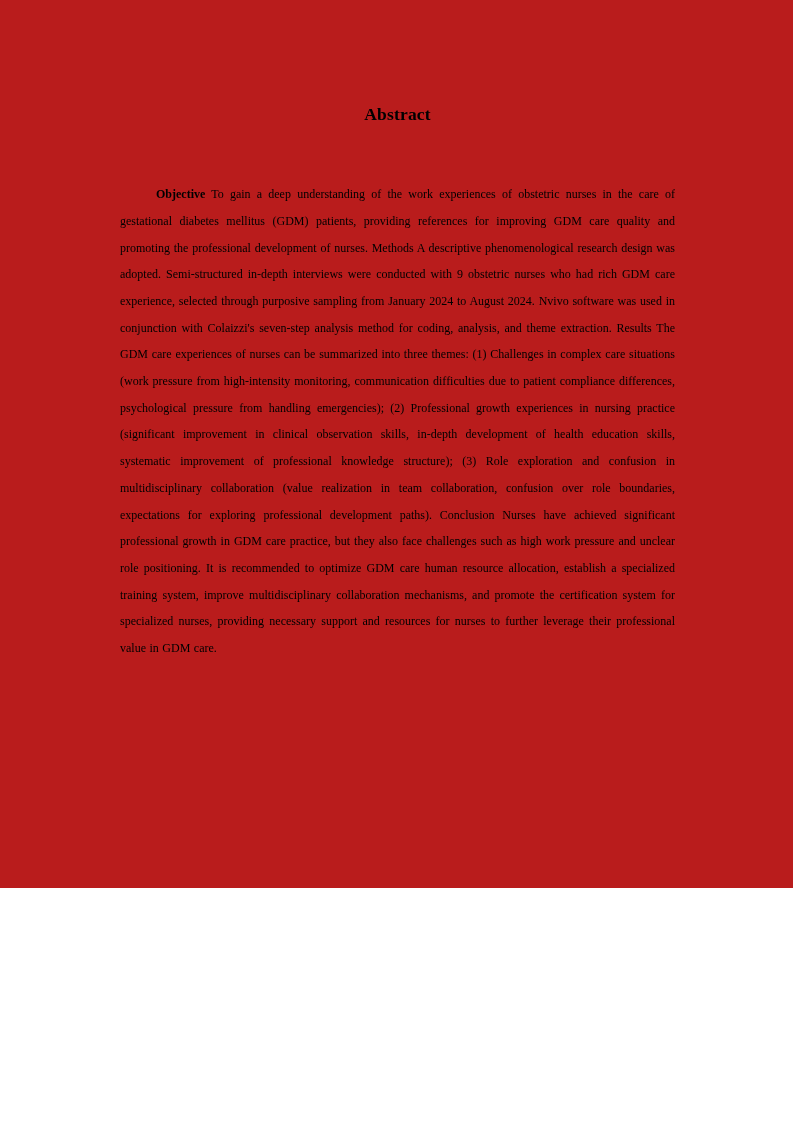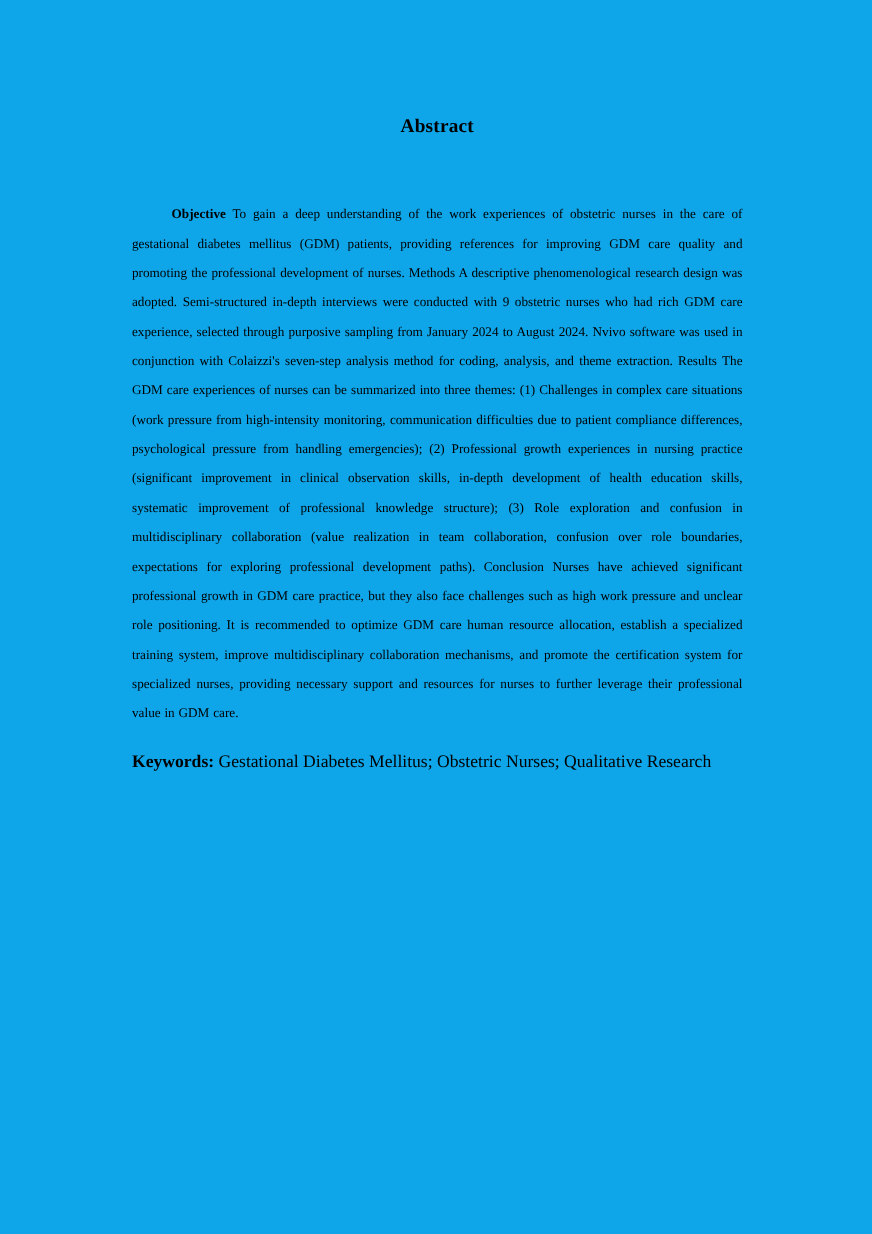--- a/index.html
+++ b/index.html
@@ -3,22 +3,22 @@
 <meta charset="utf-8">
 <style>
   html, body {
     margin: 0;
     padding: 0;
     background: #ffffff;
   }
   .page {
     position: relative;
     width: 793px;
-    height: 1122px;
-    background: #0ea5e9;
+    height: 888px;
+    background: #b91c1c;
     box-sizing: border-box;
     padding: 104px 118px 0 120px;
     font-family: "Liberation Serif", serif;
     color: #000000;
     overflow: hidden;
   }
   .doc-title {
     font-size: 17.5px;
     font-weight: bold;
     text-align: center;
@@ -45,14 +45,13 @@
   }
 </style>
 </head>
 <body>
 
 <div class="page">
   <h1 class="doc-title">Abstract</h1>
 
   <p class="abstract-paragraph"><span class="bold">Objective</span><span> To gain a deep understanding of the work experiences of obstetric nurses in the care of gestational diabetes mellitus (GDM) patients, providing references for improving GDM care quality and promoting the professional development of nurses. Methods A descriptive phenomenological research design was adopted. Semi-structured in-depth interviews were conducted with 9 obstetric nurses who had rich GDM care experience, selected through purposive sampling from January 2024 to August 2024. Nvivo software was used in conjunction with Colaizzi's seven-step analysis method for coding, analysis, and theme extraction. Results The GDM care experiences of nurses can be summarized into three themes: (1) Challenges in complex care situations (work pressure from high-intensity monitoring, communication difficulties due to patient compliance differences, psychological pressure from handling emergencies); (2) Professional growth experiences in nursing practice (significant improvement in clinical observation skills, in-depth development of health education skills, systematic improvement of professional knowledge structure); (3) Role exploration and confusion in multidisciplinary collaboration (value realization in team collaboration, confusion over role boundaries, expectations for exploring professional development paths). Conclusion Nurses have achieved significant professional growth in GDM care practice, but they also face challenges such as high work pressure and unclear role positioning. It is recommended to optimize GDM care human resource allocation, establish a specialized training system, improve multidisciplinary collaboration mechanisms, and promote the certification system for specialized nurses, providing necessary support and resources for nurses to further leverage their professional value in GDM care.</span></p>
 
-  <p class="keywords-line"><span class="bold">Keywords:</span><span> Gestational Diabetes Mellitus; Obstetric Nurses; Qualitative Research</span></p>
 </div>
 
 </body></html>

